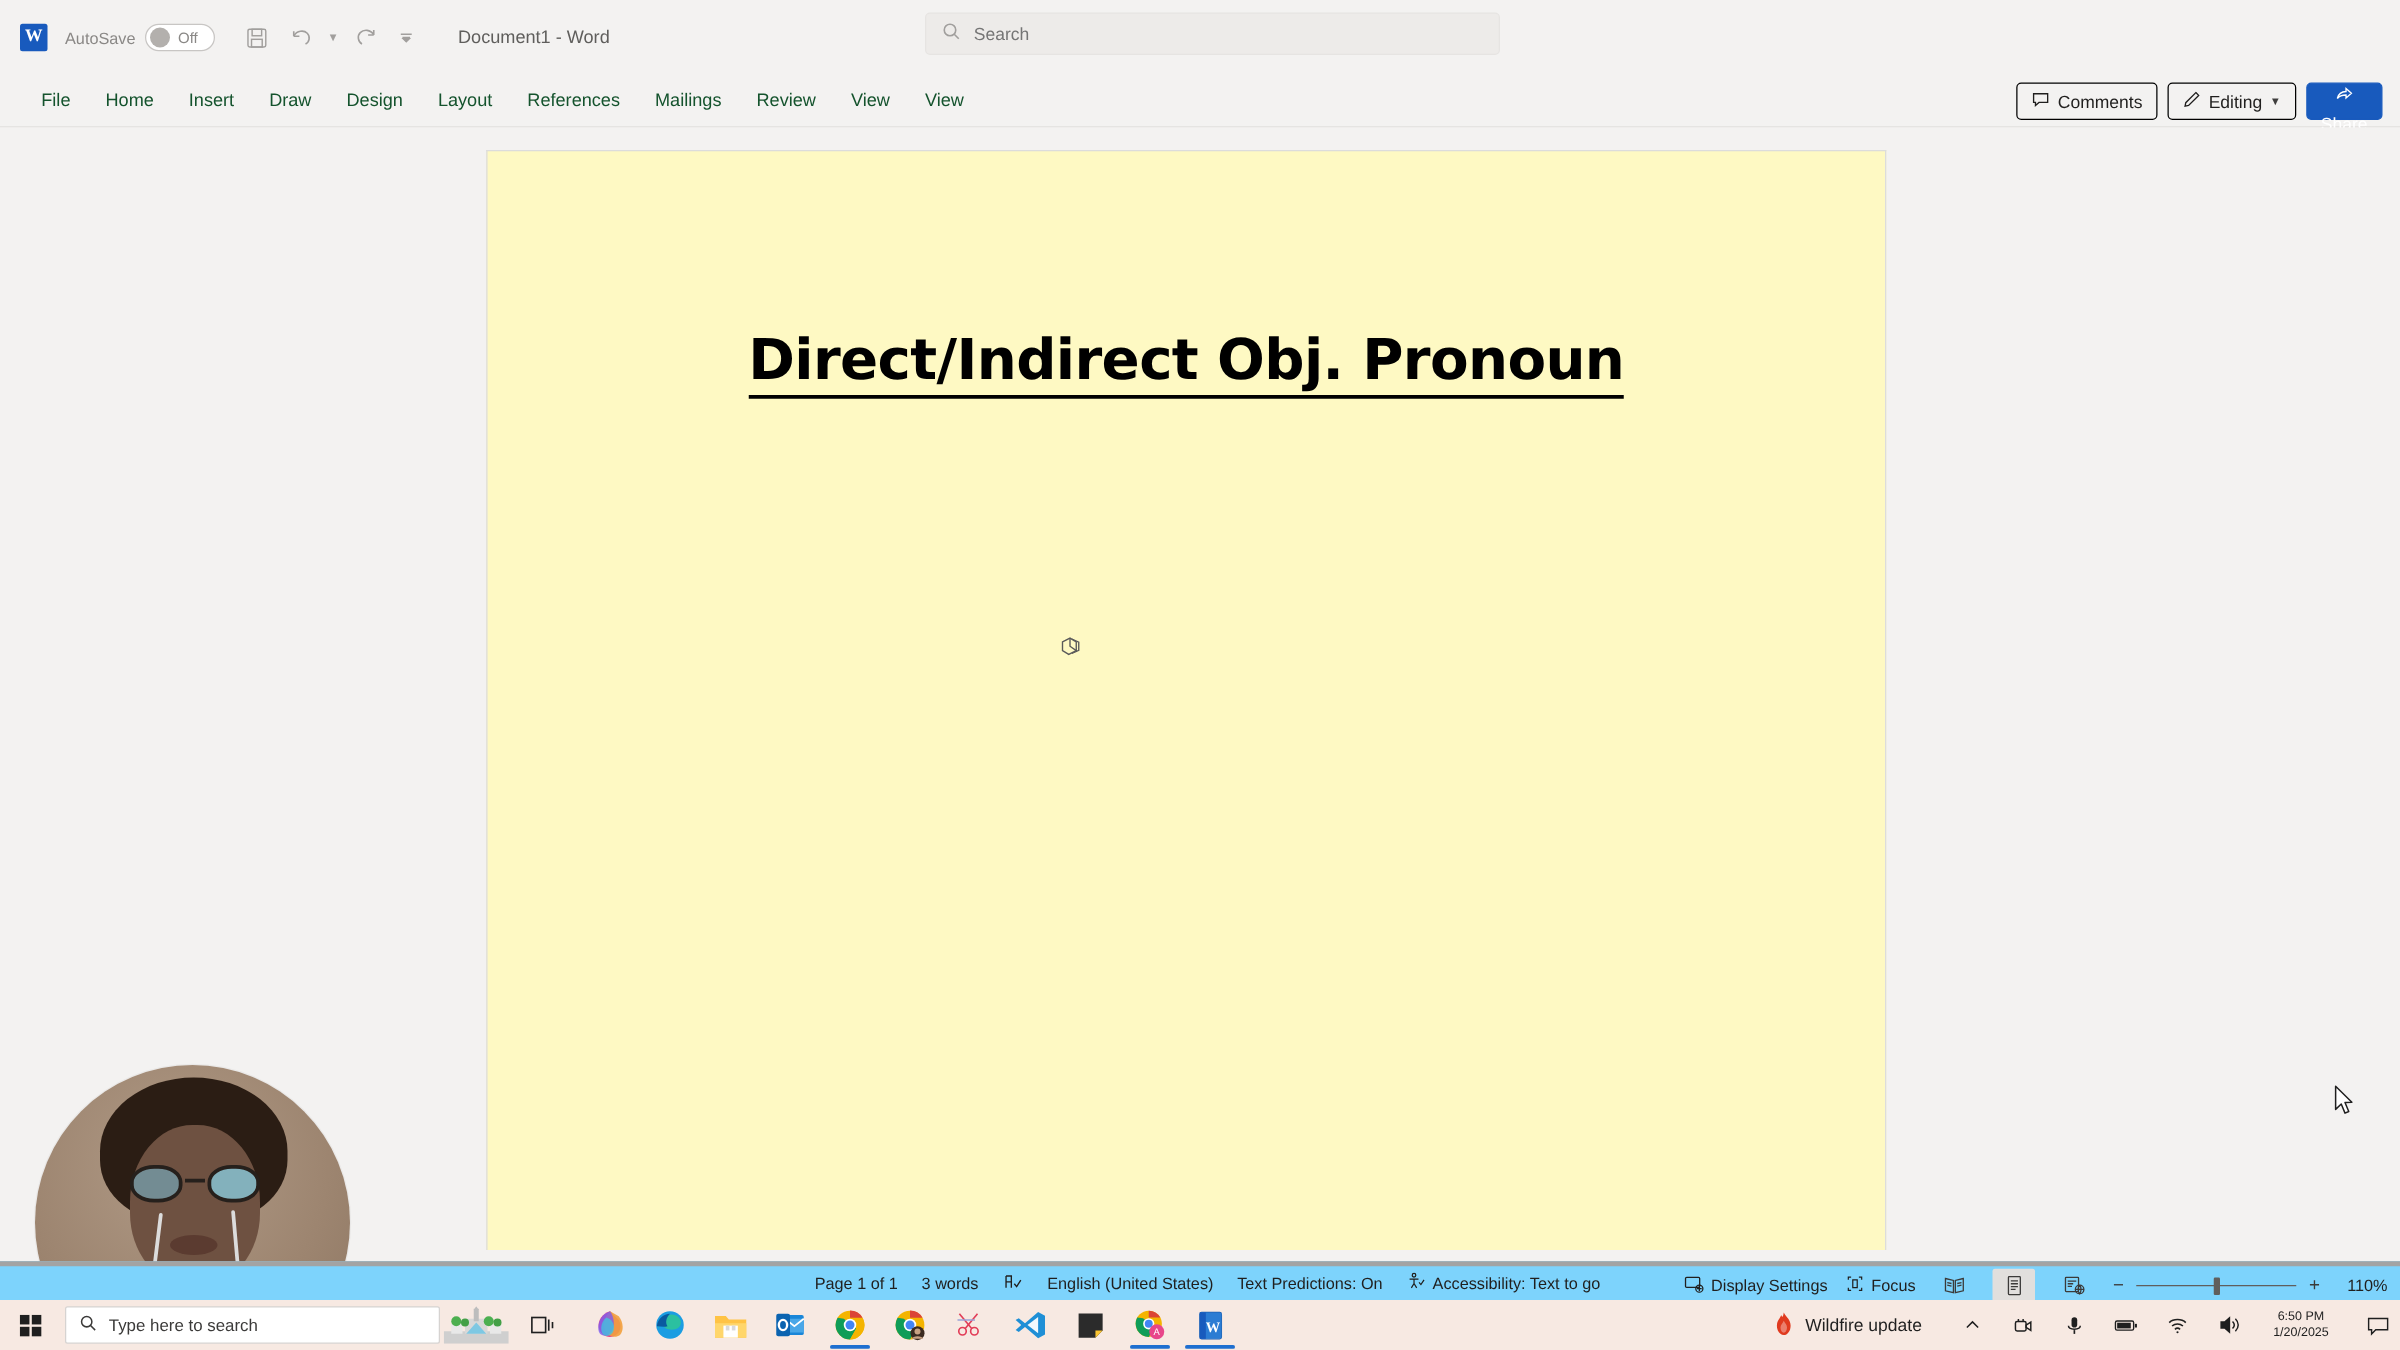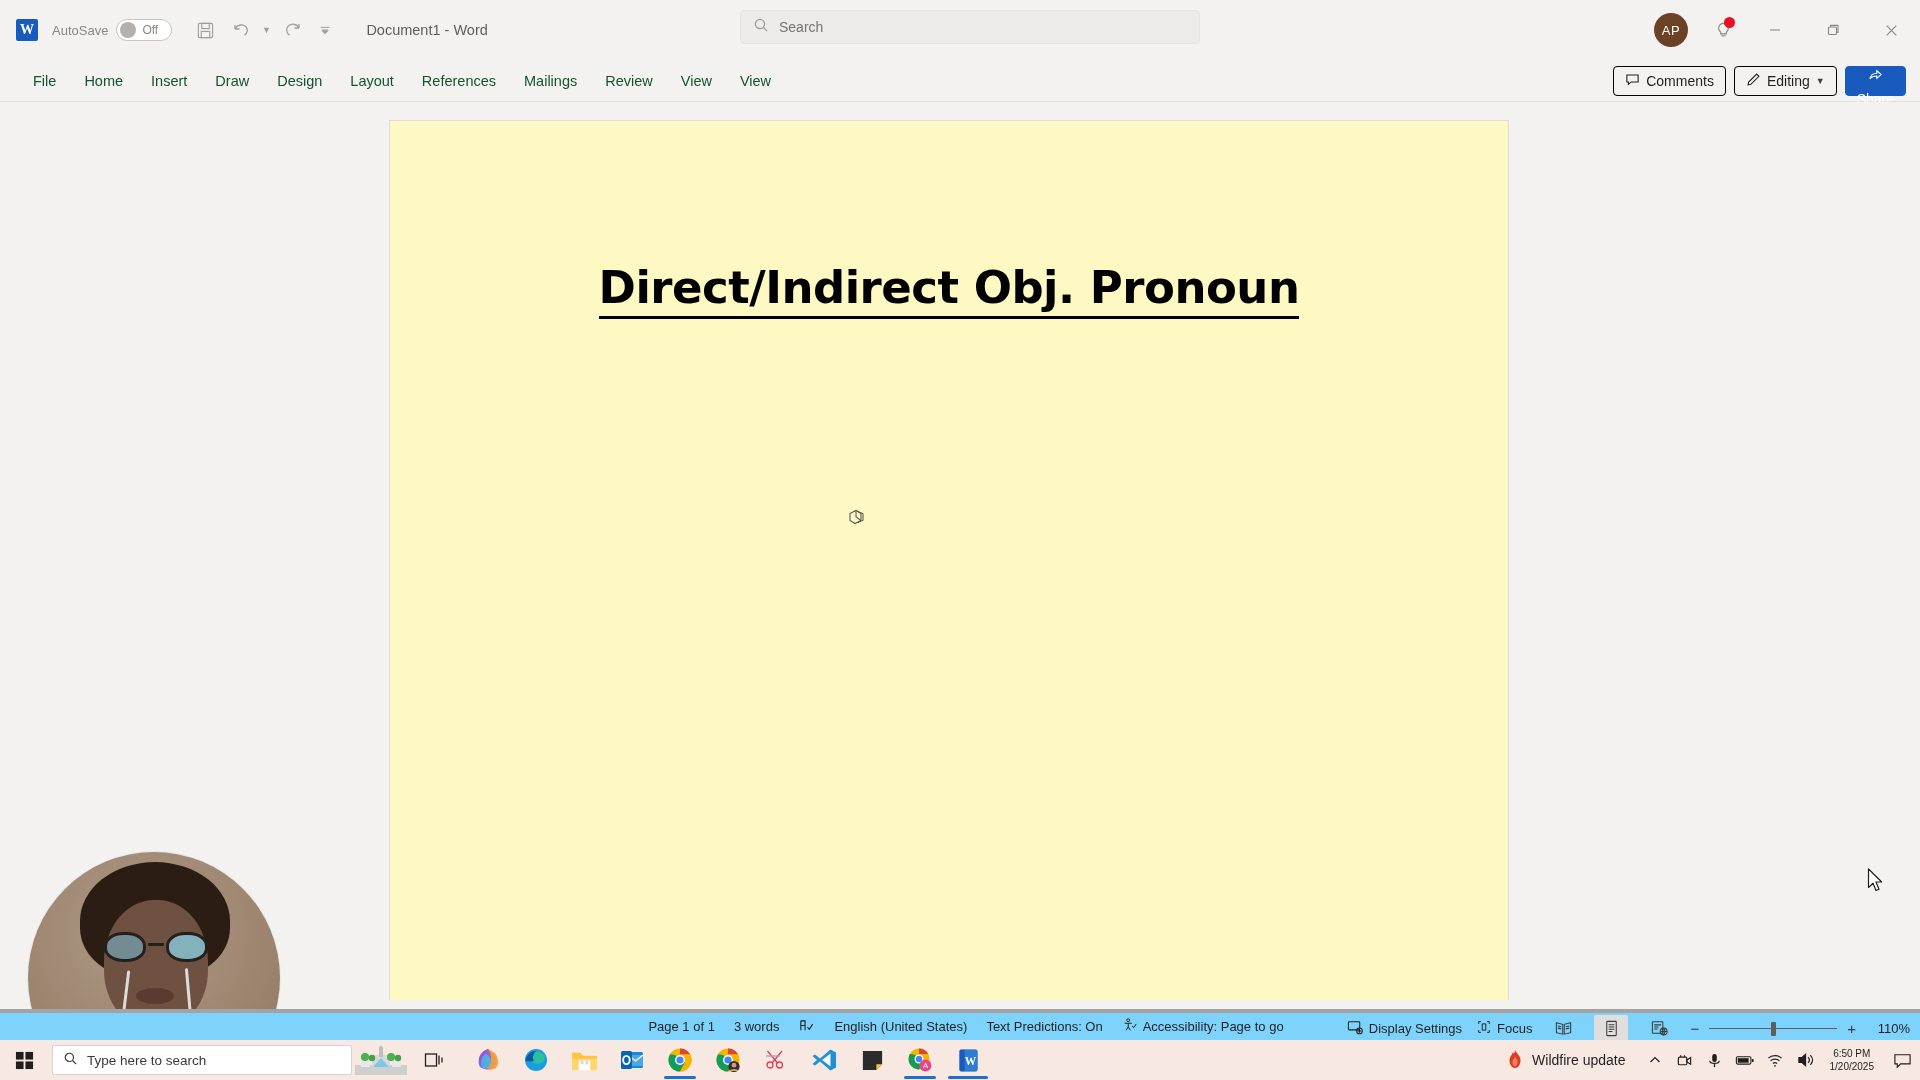--- a/index.html
+++ b/index.html
@@ -231,21 +231,21 @@
     position: relative; width: 48px; height: 40px;
     display:flex; align-items:center; justify-content:center;
   }
   .tb-app .underline {
     position: absolute; bottom: 1px; left: 8px; width: 32px; height: 3px;
     background: #1f6fd0; border-radius: 2px;
   }
   .tb-app .underline.wide { left: 4px; width: 40px; }
   #tray {
     position: absolute; right: 0; top: 0; height: 40px;
-    display: flex; align-items: center; gap: 0;
+    display: flex; align-items: center; gap: 11px;
   }
   .tray-ic {
     width: 30px; height: 40px; display:flex; align-items:center;
     justify-content:center; color:#1f1f1f;
   }
   #wildfire {
     display: flex; align-items: center; gap: 8px; font-size: 14px;
     color: #1f1f1f; margin-right: 14px;
   }
   #clock {
@@ -302,48 +302,20 @@
   <div id="search-wrap">
     <span class="mag">
       <svg width="16" height="16" viewBox="0 0 16 16" fill="none" stroke="#a19f9d" stroke-width="1.3">
         <circle cx="7" cy="7" r="4.6"></circle>
           <path d="M10.4 10.4 L14 14"></path>
       </svg>
     </span>
     <input id="search-input" value="" placeholder="Search" style="">
   </div>
 
-  <div id="tb-right">
-    <div id="avatar">
-      <span>AP</span>
-    </div>
-    <div class="tb-icon" style="margin-left:12px;">
-      <svg width="19" height="19" viewBox="0 0 20 20" fill="none" stroke="#8a8886" stroke-width="1.2">
-        <path d="M10 2.5 A5 5 0 0 0 7 11.5 L7 13.5 L13 13.5 L13 11.5 A5 5 0 0 0 10 2.5 Z"></path>
-        <path d="M7.8 15.6 L12.2 15.6"></path>
-      </svg>
-      <span class="badge-dot"></span>
-    </div>
-    <div class="win-btn">
-      <svg width="14" height="14" viewBox="0 0 14 14" stroke="#8a8886" stroke-width="1.1">
-          <path d="M2 7 L12 7"></path>
-        </svg>
-    </div>
-    <div class="win-btn">
-      <svg width="14" height="14" viewBox="0 0 14 14" fill="none" stroke="#8a8886" stroke-width="1.1">
-        <rect x="2.5" y="4" width="8" height="7.5" rx="1"></rect>
-          <path d="M4.6 4 L4.6 2.4 L12 2.4 L12 9.4 L10.5 9.4"></path>
-      </svg>
-    </div>
-    <div class="win-btn">
-      <svg width="15" height="15" viewBox="0 0 14 14" stroke="#8a8886" stroke-width="1.1">
-          <path d="M2.5 2.5 L11.5 11.5 M11.5 2.5 L2.5 11.5"></path>
-        </svg>
-    </div>
-  </div>
 </div>
 
 <div id="ribbon">
   <div id="tabs">
     <div class="tab">File</div>
     <div class="tab">Home</div>
     <div class="tab">Insert</div>
     <div class="tab">Draw</div>
     <div class="tab">Design</div>
     <div class="tab">Layout</div>
@@ -432,21 +404,21 @@
     <span class="st-item">English (United States)</span>
     <span class="st-item">Text Predictions: On</span>
     <span class="st-item">
       <span>
         <svg width="16" height="16" viewBox="0 0 18 18" fill="none" stroke="#201f1e" stroke-width="1.1">
           <circle cx="7" cy="3.6" r="1.6"></circle>
             <path d="M3 7 L11 7 M7 7 L7 11 M7 11 L4.6 15 M7 11 L9.4 15"></path>
           <path d="M11.5 10 L13.2 12 L16 7.8"></path>
         </svg>
       </span>
-      <span>Accessibility: Page to go</span>
+      <span>Accessibility: Text to go</span>
     </span>
   </div>
 
   <div id="status-right">
     <span class="st-item">
       <span>
         <svg width="17" height="17" viewBox="0 0 18 18" fill="none" stroke="#201f1e" stroke-width="1.1">
           <rect x="1.5" y="3" width="12" height="8.5" rx="1"></rect>
           <circle cx="13.2" cy="12.6" r="3"></circle>
             <path d="M13.2 10.6 L13.2 14.6 M11.2 12.6 L15.2 12.6"></path>

